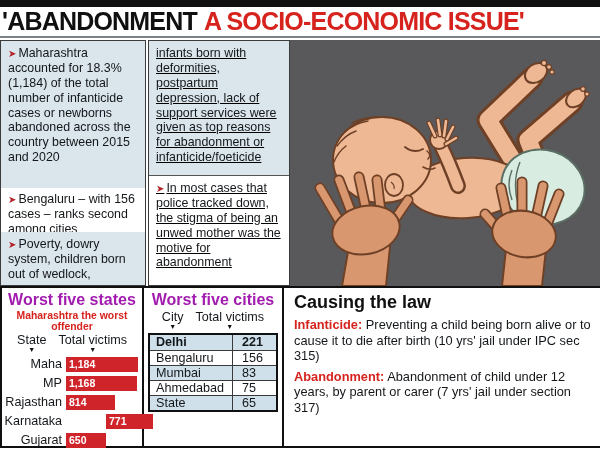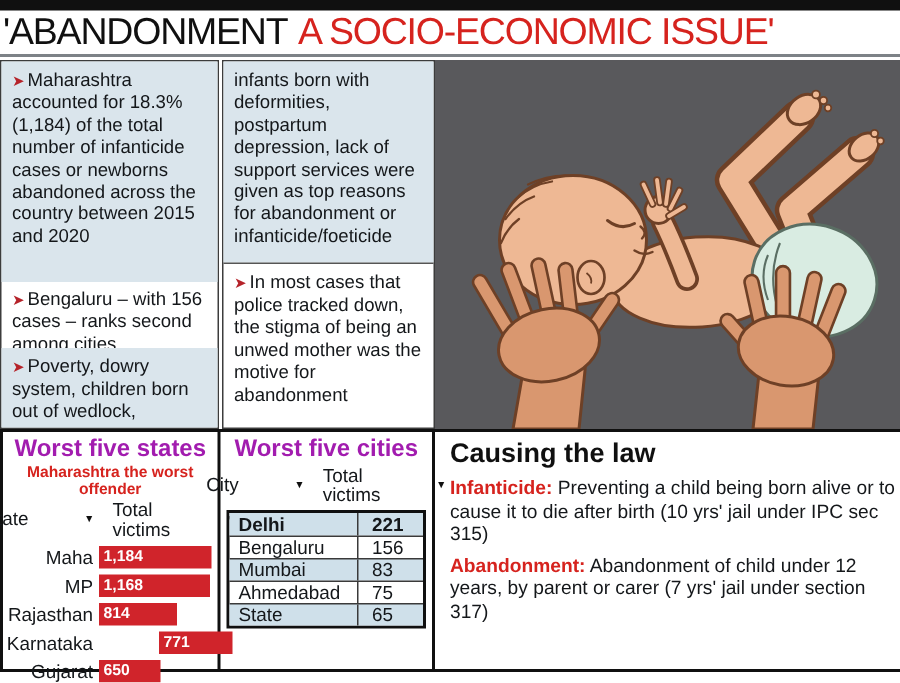--- a/index.html
+++ b/index.html
@@ -1,29 +1,29 @@
 <!DOCTYPE html>
 <html><head>
 <meta charset="utf-8">
 <style>
   * { margin:0; padding:0; box-sizing:border-box; }
   body { background:#fff; font-family:"Liberation Sans", sans-serif; }
   .page { position:relative; width:600px; height:455px; background:#fff; overflow:hidden; }
 
   .top-bar { position:absolute; top:0; left:0; width:600px; height:7px; background:#101010; }
   .headline { position:absolute; top:7px; left:0; width:600px; height:28px; display:flex; align-items:center;
-              font-weight:normal; font-size:25px; letter-spacing:-0.8px; white-space:nowrap; padding-left:2px; }
+              font-weight:bold; font-size:25px; letter-spacing:-0.8px; white-space:nowrap; padding-left:2px; }
   .headline .blk { color:#101010; }
   .headline .red { color:#d6231e; margin-left:7px; }
   .head-rule { position:absolute; top:36px; left:0; width:600px; height:2px; background:#7d8287; }
 
   .content { position:absolute; top:40px; left:0; width:600px; height:246px; display:flex; }
   .col { border:1px solid #3c3c3c; display:flex; flex-direction:column; background:#fff; }
   .col.left { width:146px; }
-  .col.mid  { width:142px; margin-left:2px; }
+  .col.mid  { width:142px; margin-left:2px;text-decoration:underline; }
   .block { padding:5px 6px 3px 7px; font-size:12.4px; line-height:1.2; color:#14171a; }
   .block.shaded { background:#dae5ec; }
   .arrow { color:#b5232a; font-size:10px; margin-right:2px; }
   .col.left .b1 { height:170px; }
   .col.left .b2 { height:44px; padding-top:4px; }
   .col.left .b3 { flex:1; }
   .col.mid .b1 { height:134px; }
   .col.mid .b2 { flex:1; border-top:1px solid #555; }
 
   .photo { flex:1; }
@@ -31,21 +31,21 @@
 
   .bottom { position:absolute; top:286px; left:0; width:600px; height:162px;
             border-top:2px solid #101010; border-bottom:2px solid #101010; display:flex; background:#fff; }
   .states { width:147px; border-left:2px solid #101010; border-right:2px solid #101010; padding-top:3px; }
   .cities { width:143px; border-right:2px solid #101010; padding-top:3px; }
   .law { flex:1; padding:3px 6px 0 10px; }
 
   .p-title { font-size:16px; font-weight:bold; color:#a21caf; text-align:center; line-height:1.1; }
   .s-sub { font-size:10.4px; font-weight:bold; color:#d6231e; text-align:center; margin-top:1px; }
   .hdr { display:flex; justify-content:center; gap:12px; margin-top:2px; }
-  .hdr-word { display:flex; flex-direction:row; align-items:center; font-size:12.6px; color:#14171a; line-height:1.05;gap:37px; }
+  .hdr-word { display:flex; flex-direction:column; align-items:center; font-size:12.6px; color:#14171a; line-height:1.05; }
   .tri { font-size:7px; line-height:6px; color:#101010; font-style:normal; }
 
   .s-rows { margin-top:2px; }
   .s-row { display:flex; align-items:center; height:19px; padding-right:4px; }
   .s-label { width:64px; text-align:right; font-size:12.6px; color:#14171a; padding-right:4px; }
   .s-track { flex:1; height:15px; }
   .s-bar { height:15px; color:#fff; font-size:10.5px; font-weight:bold; line-height:15px;
            padding-left:3px; min-width:28px; }
 
   .c-table { margin:3px 4px 0 4px; border:2px solid #101010; }

